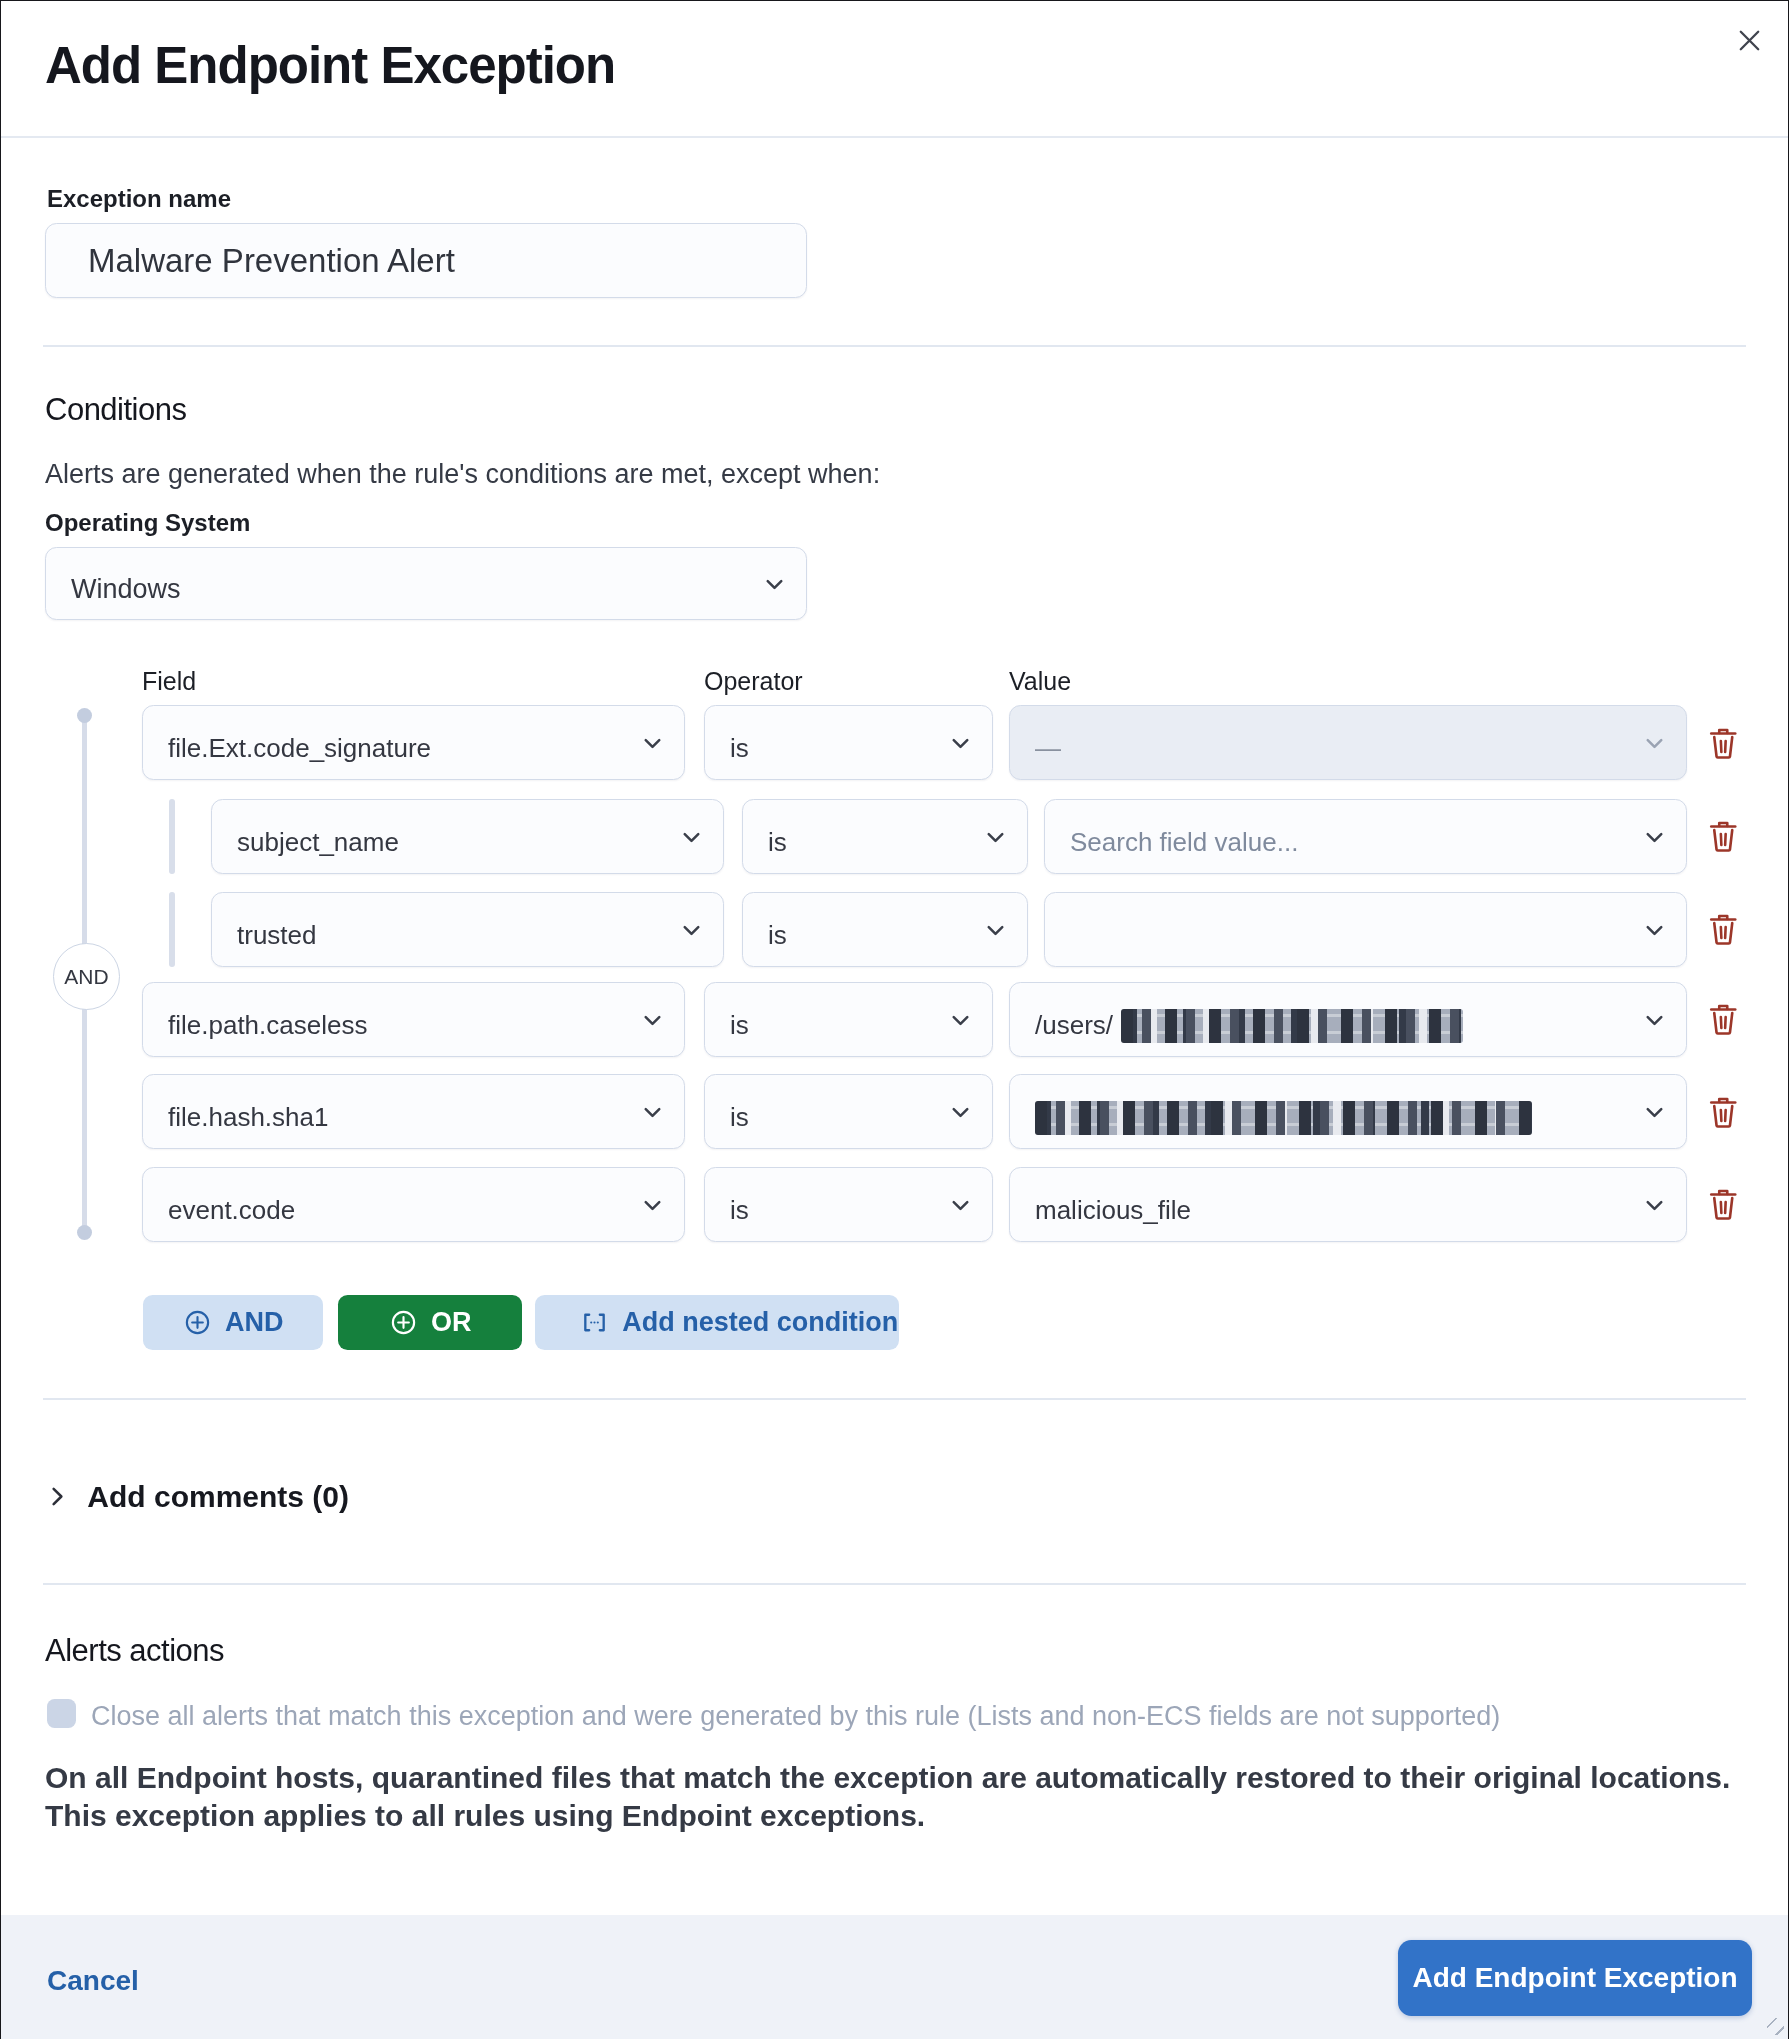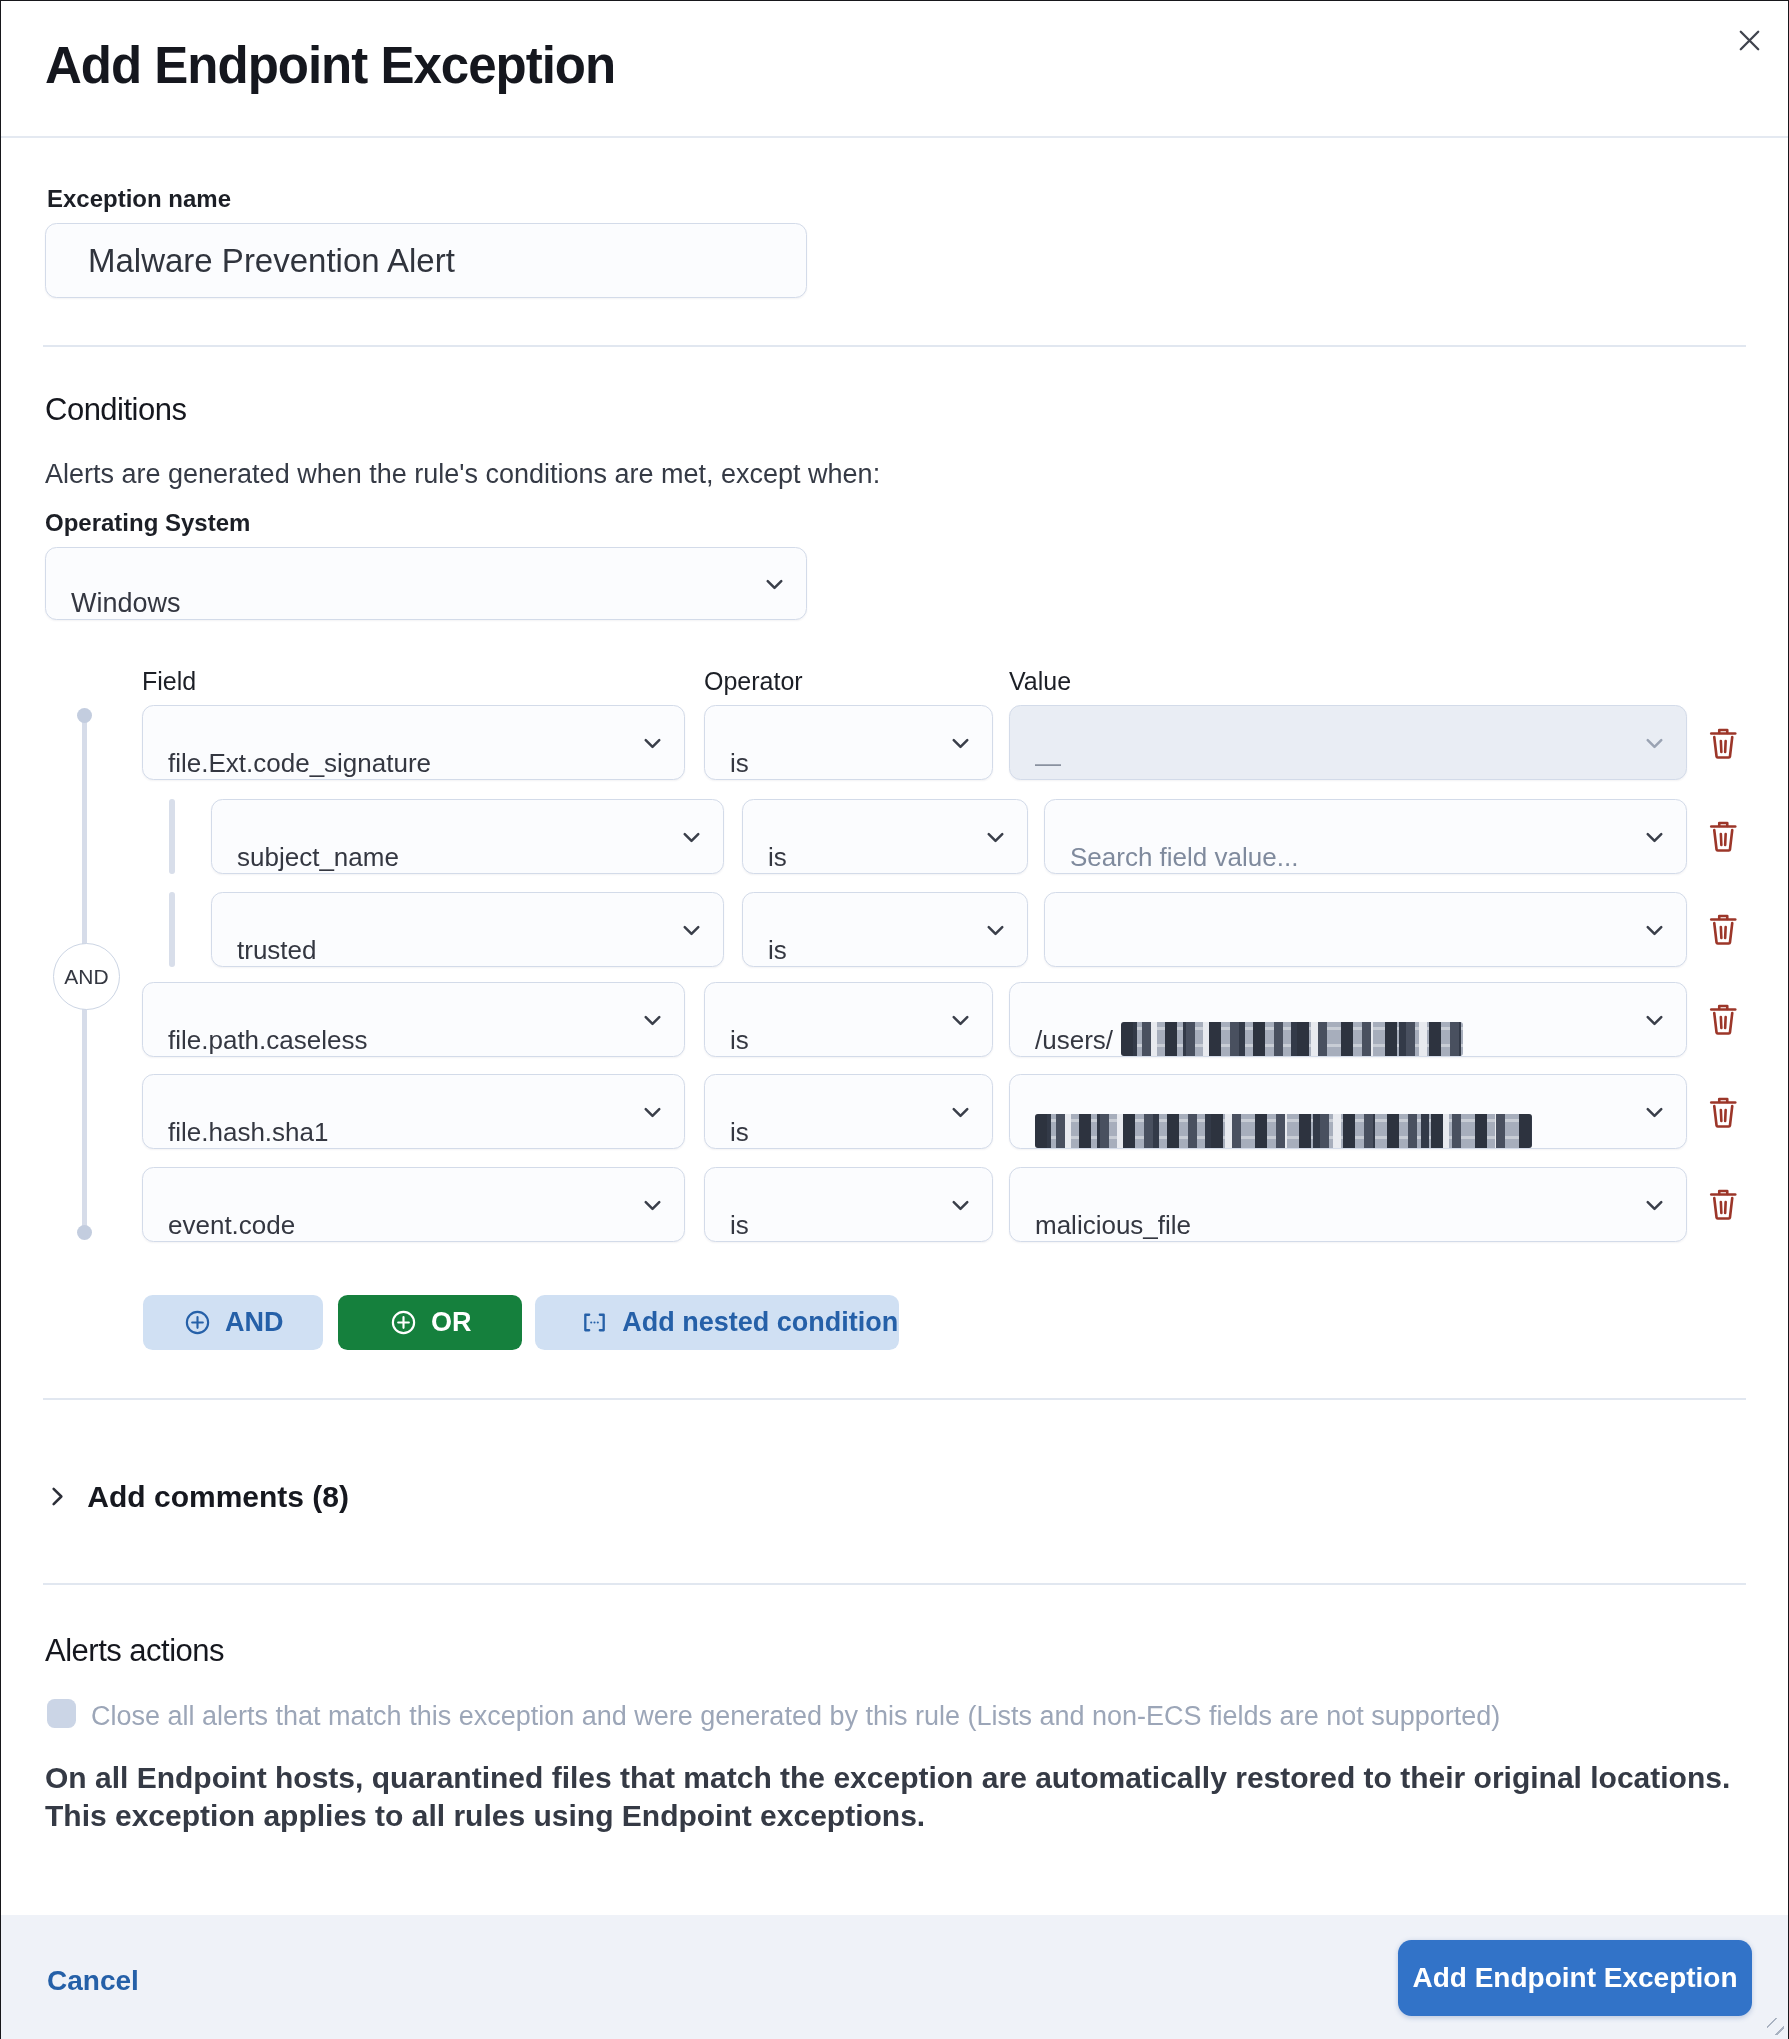--- a/index.html
+++ b/index.html
@@ -16,21 +16,21 @@
   
   .form-label{font-size:24px;font-weight:600;color:#1c1f26;}
   .section-h{font-size:31px;font-weight:400;color:#15171e;letter-spacing:-0.5px;}
   .body-text{font-size:27px;color:#353a45;}
 
   
   .box{background:#fbfcfe;border:1px solid #d3dbe9;border-radius:11.5px;
        box-shadow:0 1px 1.9px rgba(46,57,79,0.06);box-sizing:border-box;}
   .text-input{left:45px;top:223px;width:762px;height:75px;padding:0 42px;font-size:33px;color:#30343d;outline:none;
               font-family:Liberation Sans, sans-serif;}
-  .select{display:flex;align-items:flex-end;padding:12px 57px 0 25px;font-size:27px;color:#343741;cursor:pointer;position:absolute;}
+  .select{display:flex;align-items:center;padding:12px 57px 0 25px;font-size:27px;color:#343741;cursor:pointer;position:absolute;}
   .select .chev{position:absolute;right:17px;top:50%;transform:translateY(-50%);}
   .os-select{left:45px;top:547px;width:762px;height:73px;}
 
   .divider{left:43px;width:1703px;height:1.9px;background:#e1e7f0;}
 
   
   .col-label{top:667px;font-size:25px;font-weight:400;color:#1c1f26;}
   .row-box{height:75px;font-size:26px;}
   .val-disabled{background:#e9edf4;color:#89919f;}
   .placeholder{color:#7f8a9d;}
@@ -369,21 +369,21 @@
 </div>
 
 <div class="abs divider" style="top:1398px;"></div>
 
 <div class="abs comments-row">
   <span>
     <svg width="29" height="29" viewBox="0 0 30 30" fill="none" stroke="#2c2f38" stroke-width="2.6" stroke-linecap="round" stroke-linejoin="round">
         <path d="M11 7 l8 8 -8 8"></path>
       </svg>
   </span>
-  <span class="comments-label">Add comments (8)</span>
+  <span class="comments-label">Add comments (0)</span>
 </div>
 
 <div class="abs divider" style="top:1583px;"></div>
 
 <div class="abs section-h" style="left:45px;top:1633px;">Alerts actions</div>
 <div class="abs checkbox"></div>
 <div class="abs checkbox-label">Close all alerts that match this exception and were generated by this rule (Lists and non-ECS fields are not supported)</div>
 <div class="abs alerts-desc">On all Endpoint hosts, quarantined files that match the exception are automatically restored to their original locations. This exception applies to all rules using Endpoint exceptions.</div>
 
 <div class="abs footer"></div>

